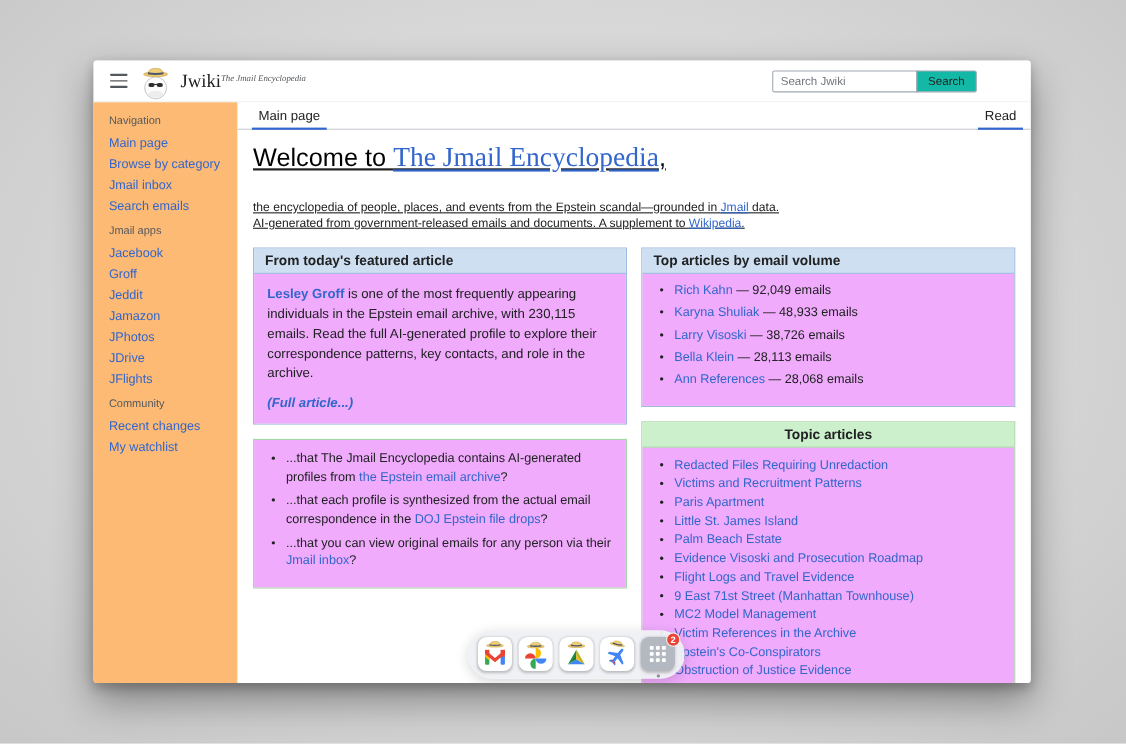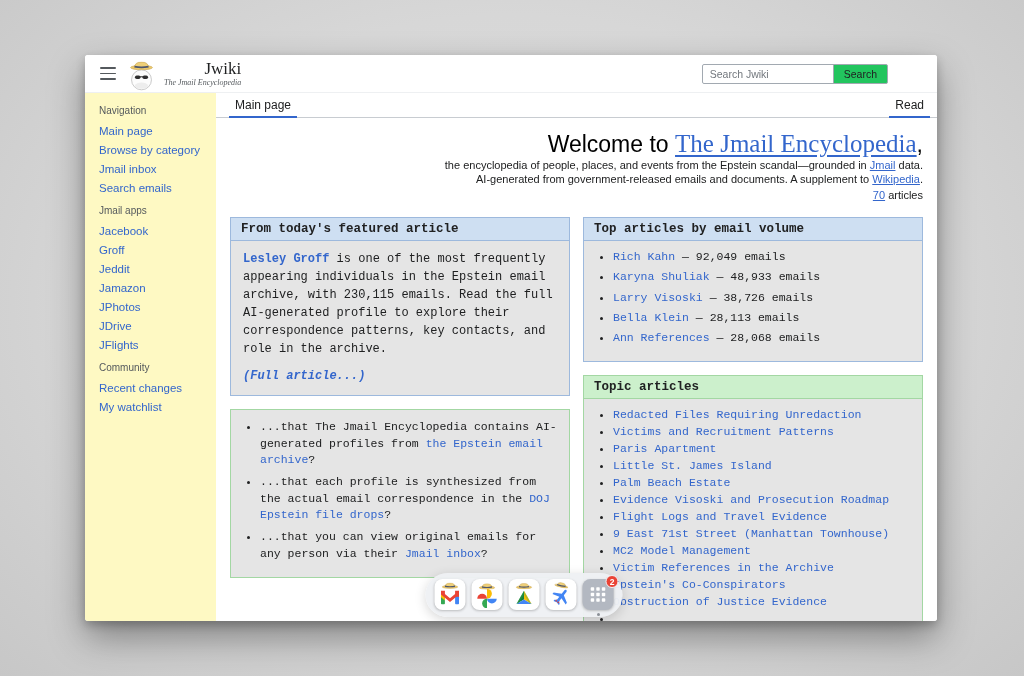--- a/index.html
+++ b/index.html
@@ -15,58 +15,58 @@
     background:#fff;border-radius:3px;
     box-shadow:0 16px 36px rgba(0,0,0,.38),0 4px 10px rgba(0,0,0,.22);
     display:flex;flex-direction:column;overflow:hidden;
   }
   
   .win-header{height:37px;flex:0 0 37px;display:flex;align-items:center;padding:0 12px 0 15px;border-bottom:1px solid #eef0f2;background:#fff;}
   .hamburger{width:16px;display:flex;flex-direction:column;gap:3.5px;margin-right:11px;cursor:pointer;}
   .hamburger span{height:1.7px;background:#54595d;border-radius:1px;}
   .logo{margin-right:8px;display:flex;align-items:center;}
   .logo svg{width:29px;height:33px;margin-top:3px;}
-  .titles{display:flex;flex-direction:column;line-height:1;text-align:right;}
+  .titles{display:flex;flex-direction:row;line-height:1;text-align:right;}
   .site-title{font-family:"Liberation Serif","DejaVu Serif",serif;font-size:17px;color:#202122;}
   .site-sub{font-family:"Liberation Serif","DejaVu Serif",serif;font-style:italic;font-size:8px;color:#54595d;margin-top:2.5px;}
   .spacer{flex:1;}
   .search-wrap{display:flex;align-items:flex-end;margin-right:13px;}
   .search-input{width:116px;height:18px;border:1px solid #a2a9b1;border-radius:2px 0 0 2px;padding:0 7px;font-size:10.5px;color:#202122;outline:none;font-family:inherit;}
   .search-input::placeholder{color:#72777d;}
-  .search-btn{height:20px;margin-left:-1px;border:1px solid #a2a9b1;border-radius:0 2px 2px 0;background:#22c55e;font-size:10.5px;color:#202122;padding:0 10px;cursor:pointer;font-family:inherit;}
+  .search-btn{height:20px;margin-left:-1px;border:1px solid #a2a9b1;border-radius:0 2px 2px 0;background:#14b8a6;font-size:10.5px;color:#202122;padding:0 10px;cursor:pointer;font-family:inherit;}
   .header-links{display:flex;gap:12px;font-size:10.5px;}
   
   .win-body{flex:1;display:flex;min-height:0;}
-  .sidebar{width:131px;flex:0 0 131px;background:#fef9c3;padding:12px 6px 0 14px;box-sizing:border-box;}
+  .sidebar{width:131px;flex:0 0 131px;background:#fdba74;padding:12px 6px 0 14px;box-sizing:border-box;}
   .nav-section{margin-bottom:10px;}
   .nav-header{font-size:10px;color:#54595d;margin-bottom:7px;}
   .nav-list{list-style:none;margin:0;padding:0;}
   .nav-list li{margin-bottom:4px;line-height:13px;}
   .nav-list a{font-size:11.5px;}
   .main{flex:1;display:flex;flex-direction:column;min-width:0;background:#fff;}
   .tabbar{height:24px;flex:0 0 24px;border-bottom:1px solid #c8ccd1;display:flex;justify-content:space-between;align-items:flex-end;padding:0 7px 0 13px;}
   .tab{font-size:12px;color:#202122;padding:0 6px 4px;border-bottom:2px solid #3366cc;margin-bottom:-1px;cursor:pointer;}
   .content{flex:1;padding:0 14px;overflow:hidden;}
   
-  .hero{text-align:right;padding-top:12px;}
+  .hero{text-align:left;padding-top:12px;text-decoration:underline;}
   .hero h1{margin:0;font-size:23px;font-weight:400;color:#000;}
   .hero h1 a{font-family:"Liberation Serif","DejaVu Serif",serif;font-size:25px;text-decoration:underline;text-underline-offset:3px;}
-  .taglines{font-size:11px;line-height:14px;margin-top:0;color:#202122;}
+  .taglines{font-size:11px;line-height:14px;margin-top:24px;color:#202122;}
   .taglines a{text-decoration:underline;}
   .articles-line{margin-top:2px;}
   
-  .columns{display:flex;gap:13px;margin-top:15px;align-items:flex-start;font-family:Liberation Mono, monospace;}
+  .columns{display:flex;gap:13px;margin-top:15px;align-items:flex-start;}
   .col{flex:1;min-width:0;}
   .box{border:1px solid;margin-bottom:13px;}
   .box.blue{border-color:#9db9dd;}
   .box.blue .box-header{background:#cedff2;border-bottom:1px solid #9db9dd;}
   .box.green{border-color:#a3d7a3;}
-  .box.green .box-header{background:#ccf0cc;border-bottom:1px solid #a3d7a3;}
+  .box.green .box-header{background:#ccf0cc;border-bottom:1px solid #a3d7a3;text-align:center;}
   .box-header{font-weight:bold;font-size:12.5px;padding:4px 10px;color:#202122;}
-  .box-body{background:#e5e5e5;padding:9px 12px 10px;font-size:12px;line-height:1.5;color:#202122;}
+  .box-body{background:#f0abfc;padding:9px 12px 10px;font-size:12px;line-height:1.5;color:#202122;}
   .featured-text{margin:0 0 9px;}
   .featured-text a{font-weight:bold;}
   .full-article{font-weight:bold;font-style:italic;color:#3366cc;}
   ul.clist{margin:0;padding-left:17px;}
   .dyk-list li{font-size:11.5px;line-height:1.45;margin-bottom:5px;}
   .top-list li{font-size:11.5px;margin-bottom:6.5px;line-height:1.2;}
   .topic-list li{font-size:11.5px;margin-bottom:2.5px;line-height:1.26;}
   
   .dock{
     position:absolute;left:50%;bottom:4px;transform:translateX(-50%);margin-left:13px;
@@ -167,21 +167,20 @@
         <span class="tab">Main page</span>
         <span class="tab">Read</span>
       </div>
 
       <div class="content">
         <div class="hero">
           <h1><span>Welcome to </span><a>The Jmail Encyclopedia</a><span>,</span></h1>
           <div class="taglines">
             <div><span>the encyclopedia of people, places, and events from the Epstein scandal—grounded in </span><a>Jmail</a><span> data.</span></div>
             <div><span>AI-generated from government-released emails and documents. A supplement to </span><a>Wikipedia</a><span>.</span></div>
-            <div class="articles-line"><a>70</a><span> articles</span></div>
           </div>
         </div>
 
         <div class="columns">
 
           <div class="col">
             <div class="box blue">
               <div class="box-header">From today's featured article</div>
               <div class="box-body">
                 <p class="featured-text"><a>Lesley Groff</a><span> is one of the most frequently appearing individuals in the Epstein email archive, with 230,115 emails. Read the full AI-generated profile to explore their correspondence patterns, key contacts, and role in the archive.</span></p>

